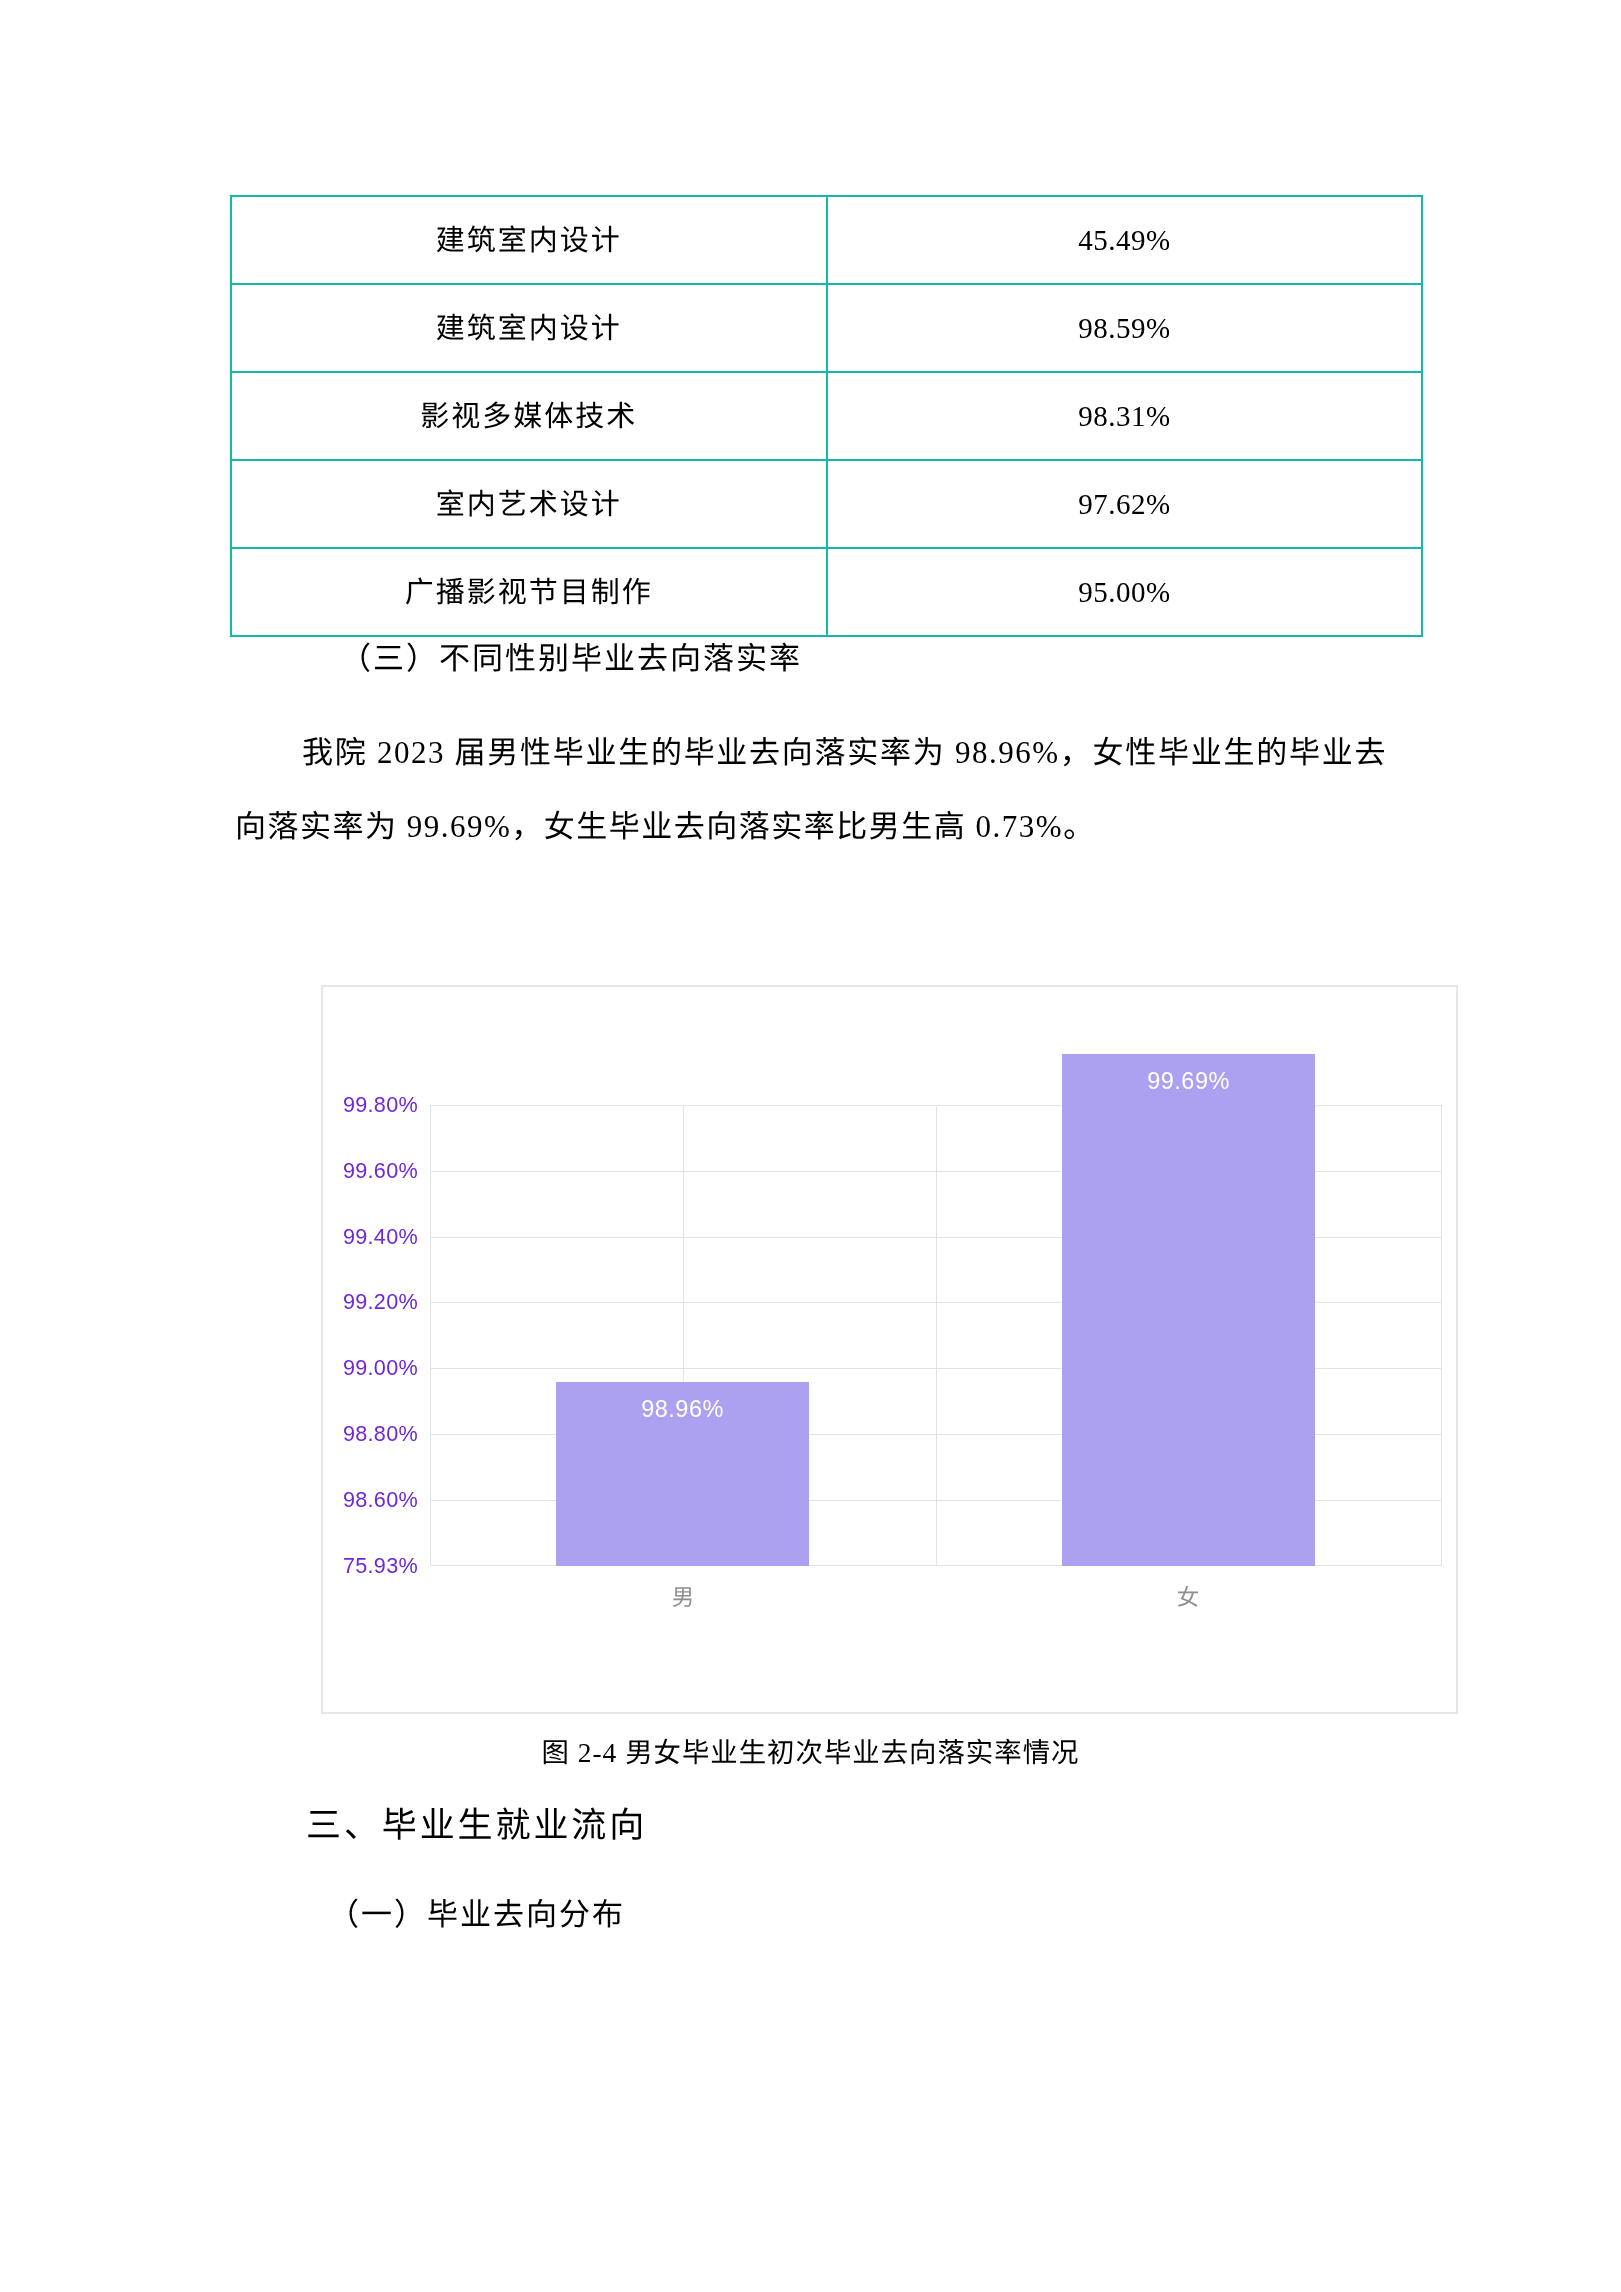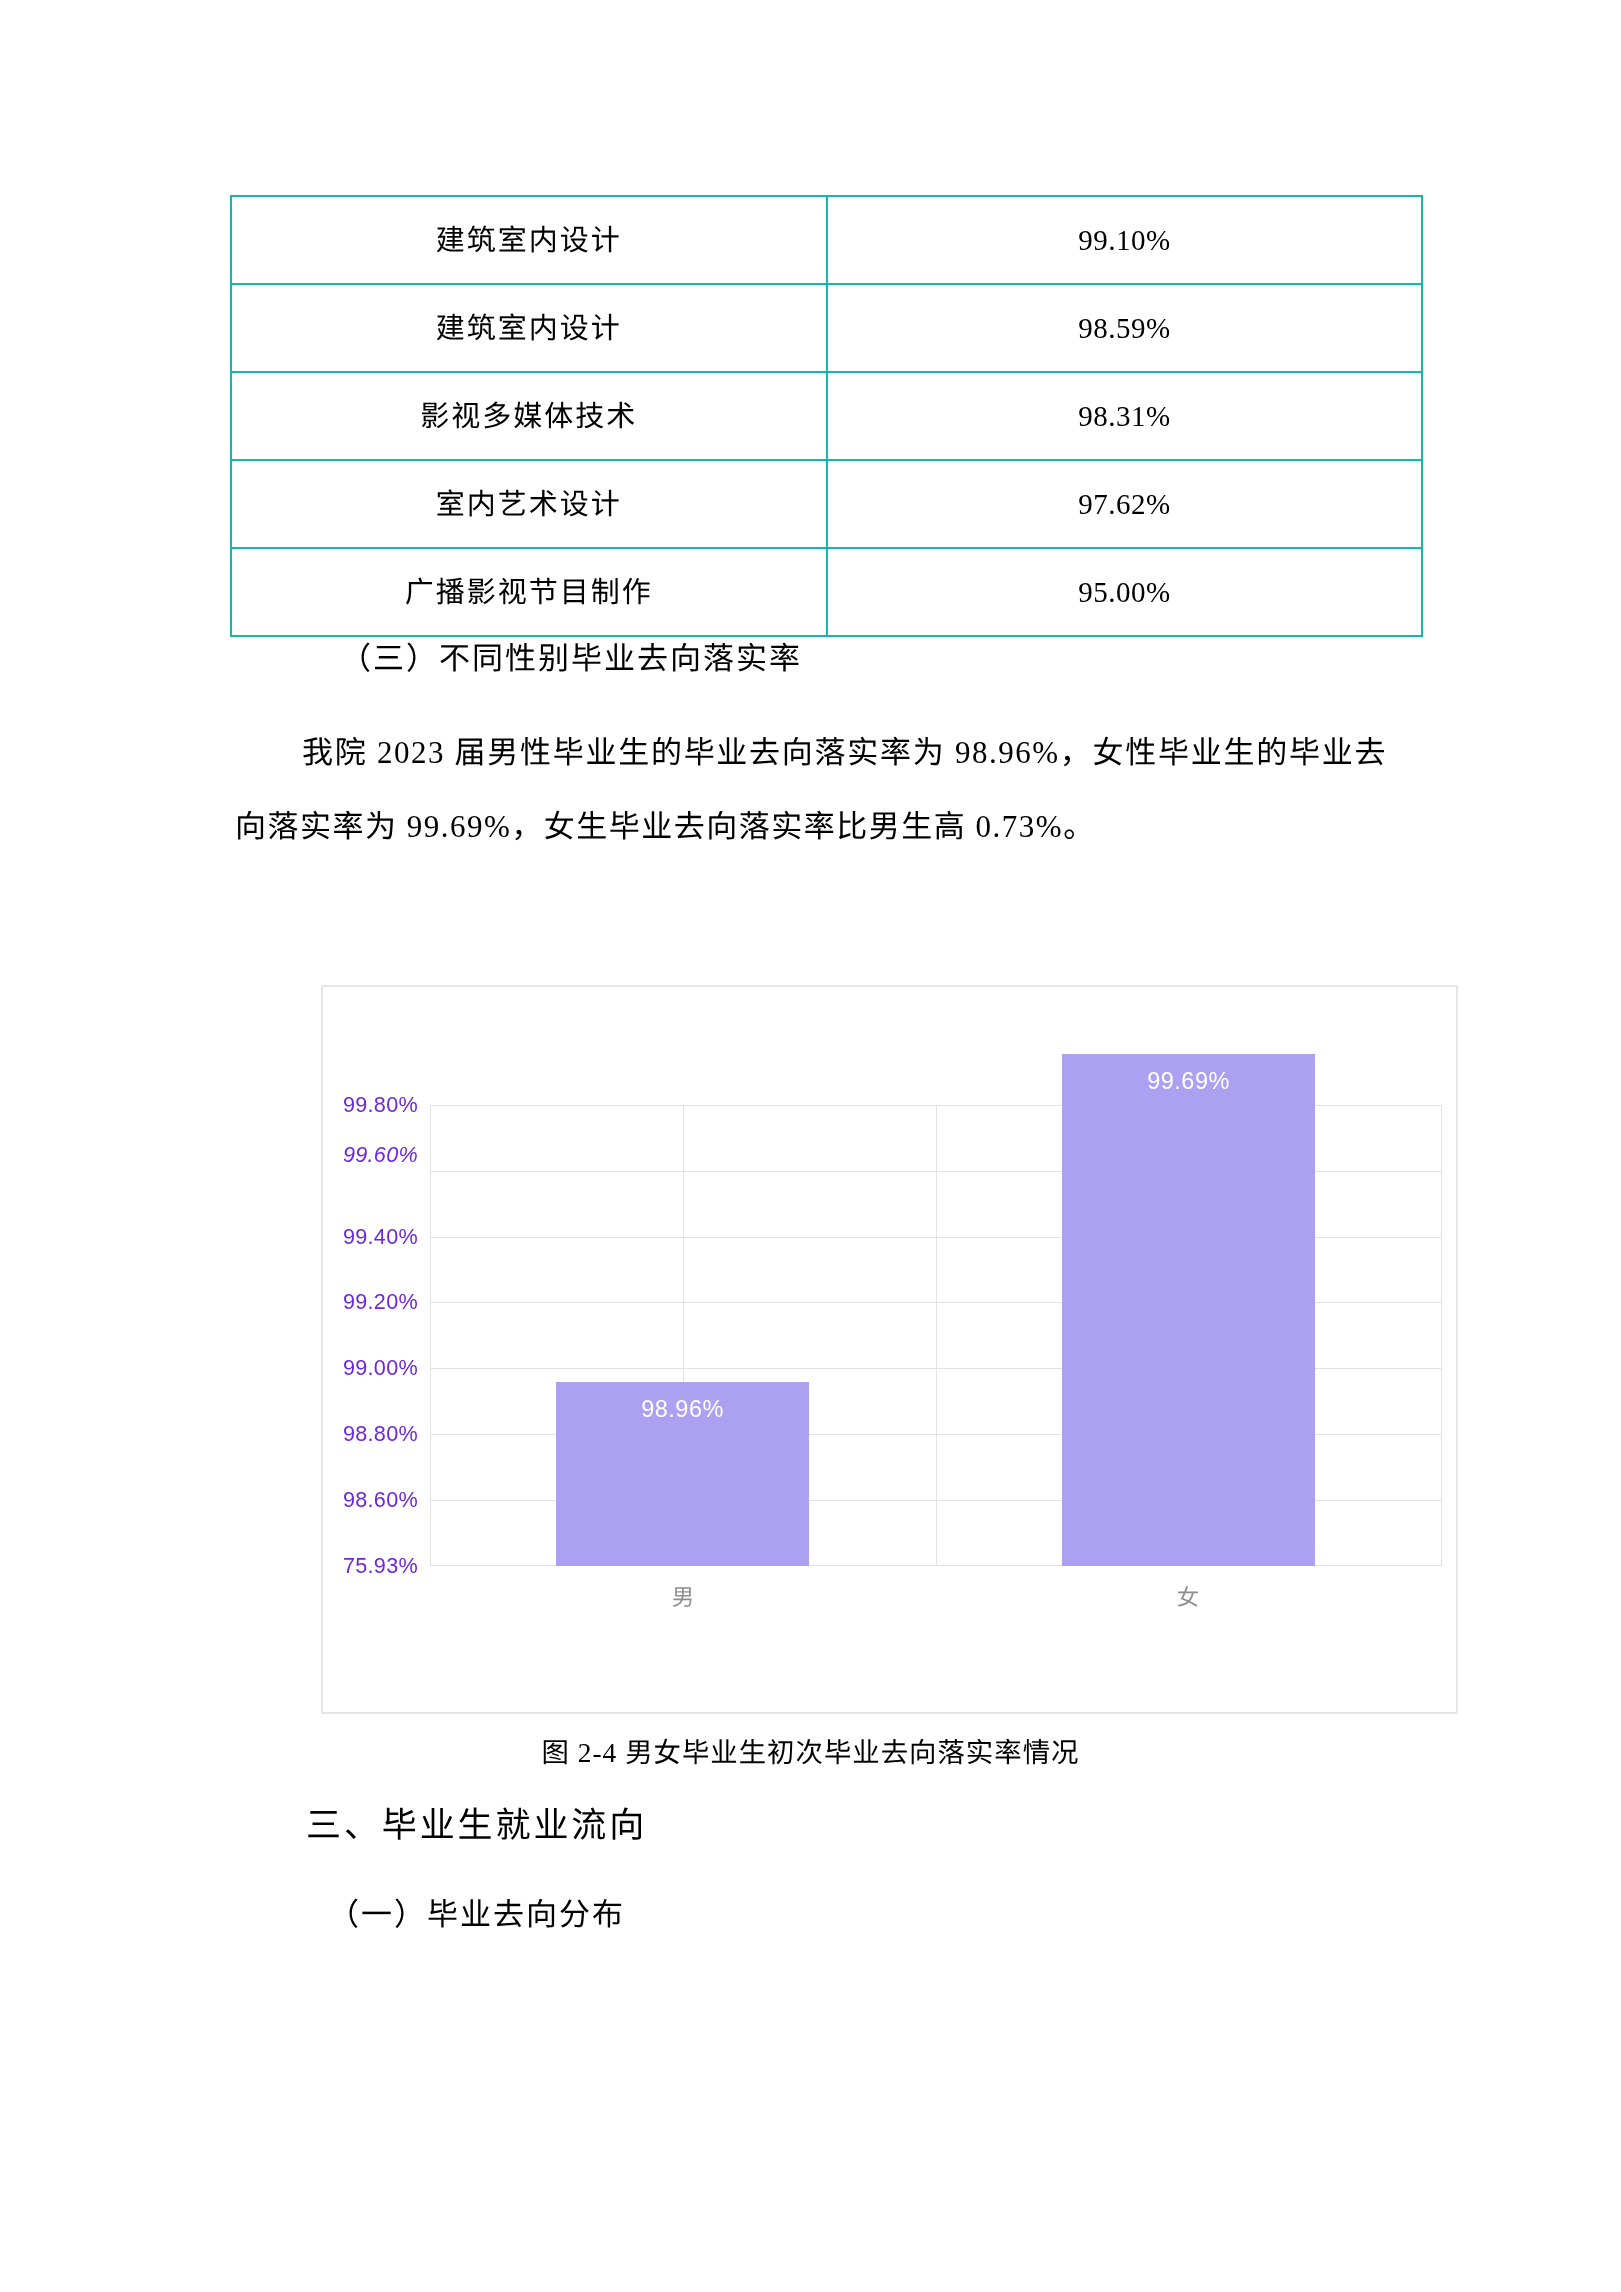--- a/index.html
+++ b/index.html
@@ -201,21 +201,21 @@
 </style>
 </head>
 <body>
 
 <div class="page">
 
   <table class="major-table">
     <tbody>
       <tr>
         <td class="name-cell">建筑室内设计</td>
-        <td class="rate-cell">99.10%</td>
+        <td class="rate-cell">45.49%</td>
       </tr>
       <tr>
         <td class="name-cell">建筑室内设计</td>
         <td class="rate-cell">98.59%</td>
       </tr>
       <tr>
         <td class="name-cell">影视多媒体技术</td>
         <td class="rate-cell">98.31%</td>
       </tr>
       <tr>
@@ -231,21 +231,21 @@
 
   <div class="sub-heading" id="heading-gender">（三）不同性别毕业去向落实率</div>
 
   <div class="para" id="para-gender">我院 2023 届男性毕业生的毕业去向落实率为 98.96%，女性毕业生的毕业去向落实率为 99.69%，女生毕业去向落实率比男生高 0.73%。</div>
 
   <div class="chart-frame">
     <div class="chart-inner">
 
       <div class="ytick-wrap">
         <div class="ytick-label" style="top:0px;">99.80%</div>
-        <div class="ytick-label" style="top:50px;font-style:italic;">99.60%</div>
+        <div class="ytick-label" style="top:66px;">99.60%</div>
         <div class="ytick-label" style="top:132px;">99.40%</div>
         <div class="ytick-label" style="top:197px;">99.20%</div>
         <div class="ytick-label" style="top:263px;">99.00%</div>
         <div class="ytick-label" style="top:329px;">98.80%</div>
         <div class="ytick-label" style="top:395px;">98.60%</div>
         <div class="ytick-label" style="top:461px;">75.93%</div>
       </div>
 
       <div class="plot-area">
 

